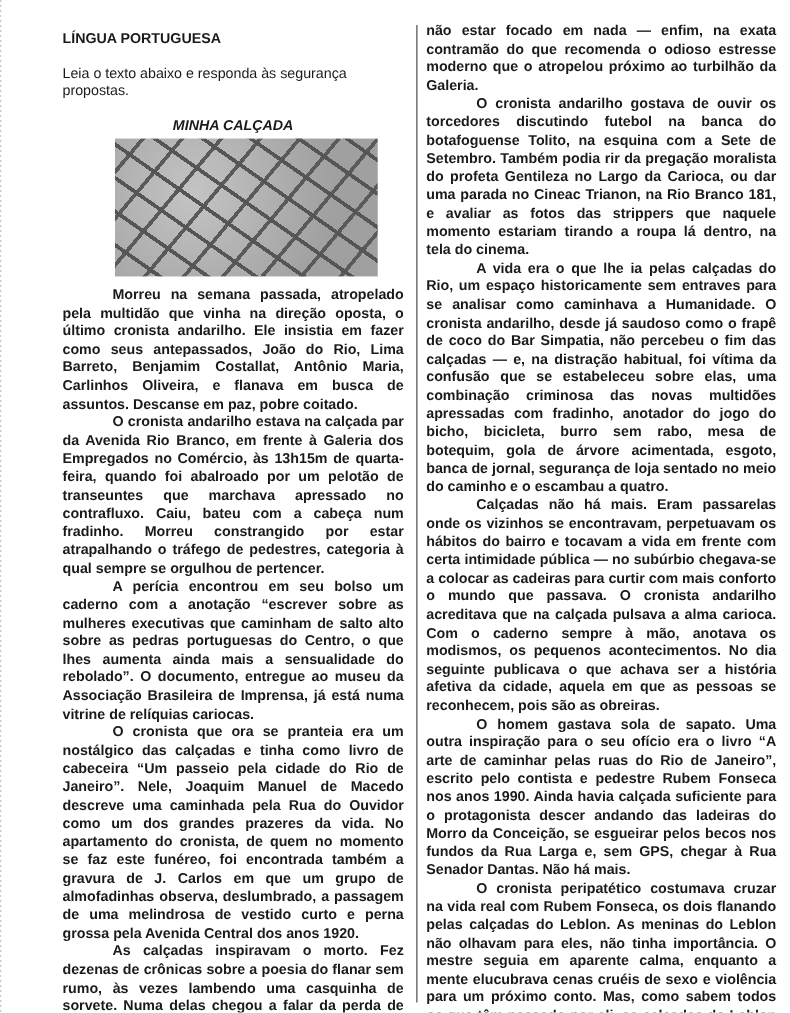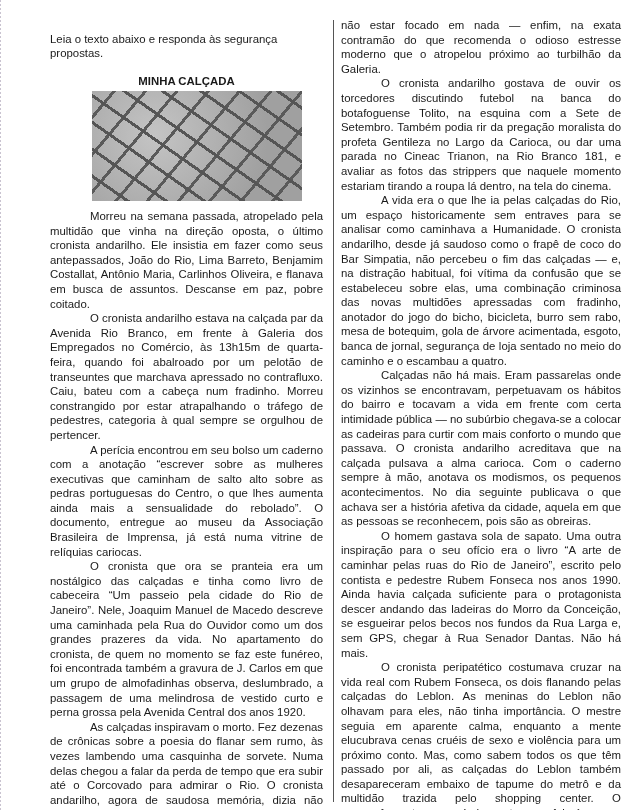--- a/index.html
+++ b/index.html
@@ -20,42 +20,43 @@
   }
   .divider {
     position: absolute; left: 333px; top: 20px; width: 1px; height: 782px;
     background: #555;
   }
   .section-title {
     font-weight: bold; font-size: 11.4px; margin: 6px 0 0 0; line-height: 14px;
   }
   .instruction { margin: 14px 0 0 0; line-height: 14px; }
   .text-title {
-    text-align: center; font-weight: bold; margin: 14px 0 0 0; line-height: 14px;
+    text-align: center; font-weight: bold; margin: 14px 0 0 0; line-height: 14px; font-style: italic;
   }
   .photo {
     width: 210px; height: 110px; margin: 3px 0 0 42px;
     background-color: #a8a8a8;
     background-image:
       repeating-linear-gradient(35deg, transparent 0 19px, #555 19px 22px),
       repeating-linear-gradient(-50deg, transparent 0 21px, #5a5a5a 21px 24px),
       radial-gradient(circle at 30% 40%, #c4c4c4 0, #a0a0a0 70%);
   }
   .para {
-    margin: 0; text-align: justify; line-height: 14.6px; text-indent: 40px;
+    margin: 0; text-align: justify; line-height: 14.6px; text-indent: 40px; font-weight: bold;
   }
   .para.first-after-photo { margin-top: 8px; }
   .right-first { text-indent: 0; }
 </style>
 </head>
 <body>
 
 <div class="left-edge"></div>
 
 <div class="col-left">
+  <div class="section-title">LÍNGUA PORTUGUESA</div>
   <div class="instruction">Leia o texto abaixo e responda às segurança propostas.</div>
   <div class="text-title">MINHA CALÇADA</div>
   <div class="photo"></div>
   <p class="para first-after-photo">Morreu na semana passada, atropelado pela multidão que vinha na direção oposta, o último cronista andarilho. Ele insistia em fazer como seus antepassados, João do Rio, Lima Barreto, Benjamim Costallat, Antônio Maria, Carlinhos Oliveira, e flanava em busca de assuntos. Descanse em paz, pobre coitado.</p>
   <p class="para">O cronista andarilho estava na calçada par da Avenida Rio Branco, em frente à Galeria dos Empregados no Comércio, às 13h15m de quarta-feira, quando foi abalroado por um pelotão de transeuntes que marchava apressado no contrafluxo. Caiu, bateu com a cabeça num fradinho. Morreu constrangido por estar atrapalhando o tráfego de pedestres, categoria à qual sempre se orgulhou de pertencer.</p>
   <p class="para">A perícia encontrou em seu bolso um caderno com a anotação “escrever sobre as mulheres executivas que caminham de salto alto sobre as pedras portuguesas do Centro, o que lhes aumenta ainda mais a sensualidade do rebolado”. O documento, entregue ao museu da Associação Brasileira de Imprensa, já está numa vitrine de relíquias cariocas.</p>
   <p class="para">O cronista que ora se pranteia era um nostálgico das calçadas e tinha como livro de cabeceira “Um passeio pela cidade do Rio de Janeiro”. Nele, Joaquim Manuel de Macedo descreve uma caminhada pela Rua do Ouvidor como um dos grandes prazeres da vida. No apartamento do cronista, de quem no momento se faz este funéreo, foi encontrada também a gravura de J. Carlos em que um grupo de almofadinhas observa, deslumbrado, a passagem de uma melindrosa de vestido curto e perna grossa pela Avenida Central dos anos 1920.</p>
   <p class="para">As calçadas inspiravam o morto. Fez dezenas de crônicas sobre a poesia do flanar sem rumo, às vezes lambendo uma casquinha de sorvete. Numa delas chegou a falar da perda de tempo que era subir até o Corcovado para admirar o Rio. O cronista andarilho, agora de saudosa memória, dizia não haver melhor jeito e lugar para se entender a cidade do que bater perna descompromissadamente, mas em passos mais curtos do que essa palavra imensa, pelas calçadas.</p>
 
 </div>

